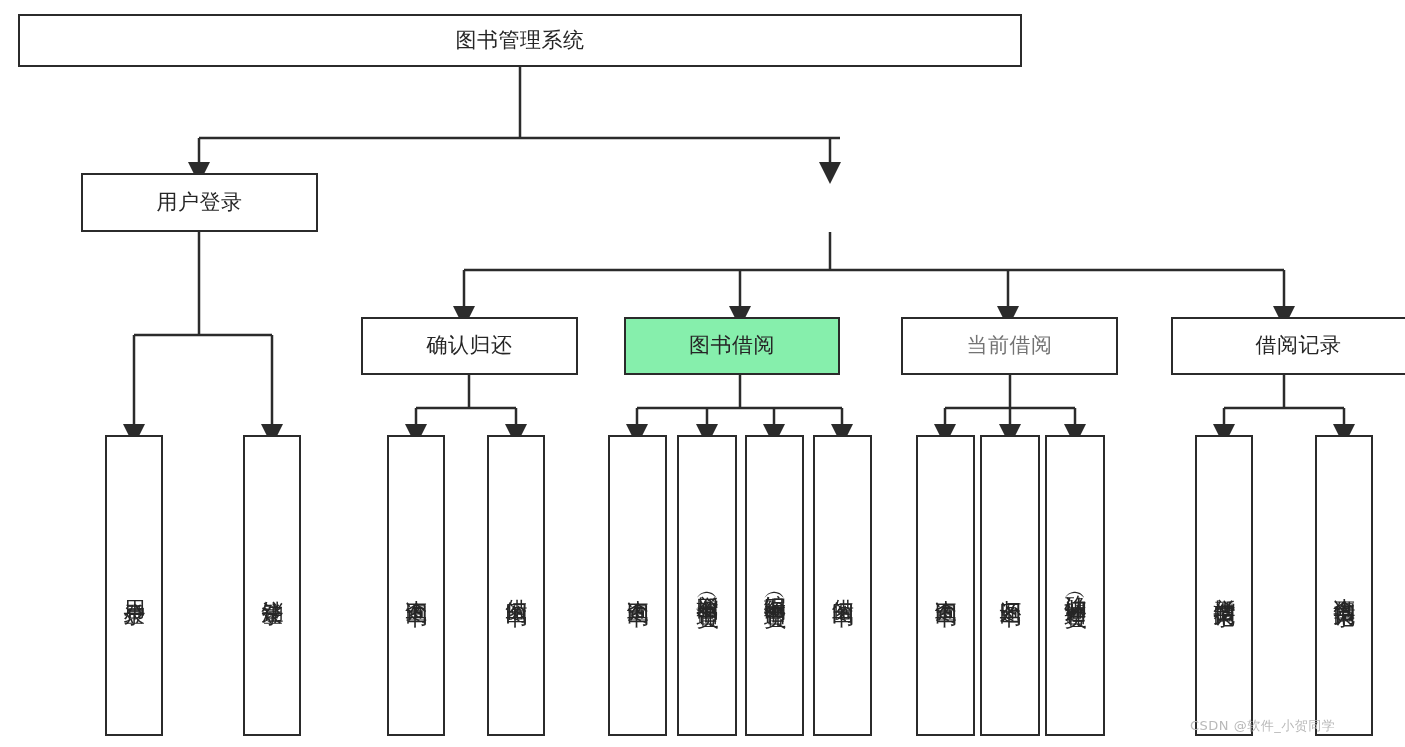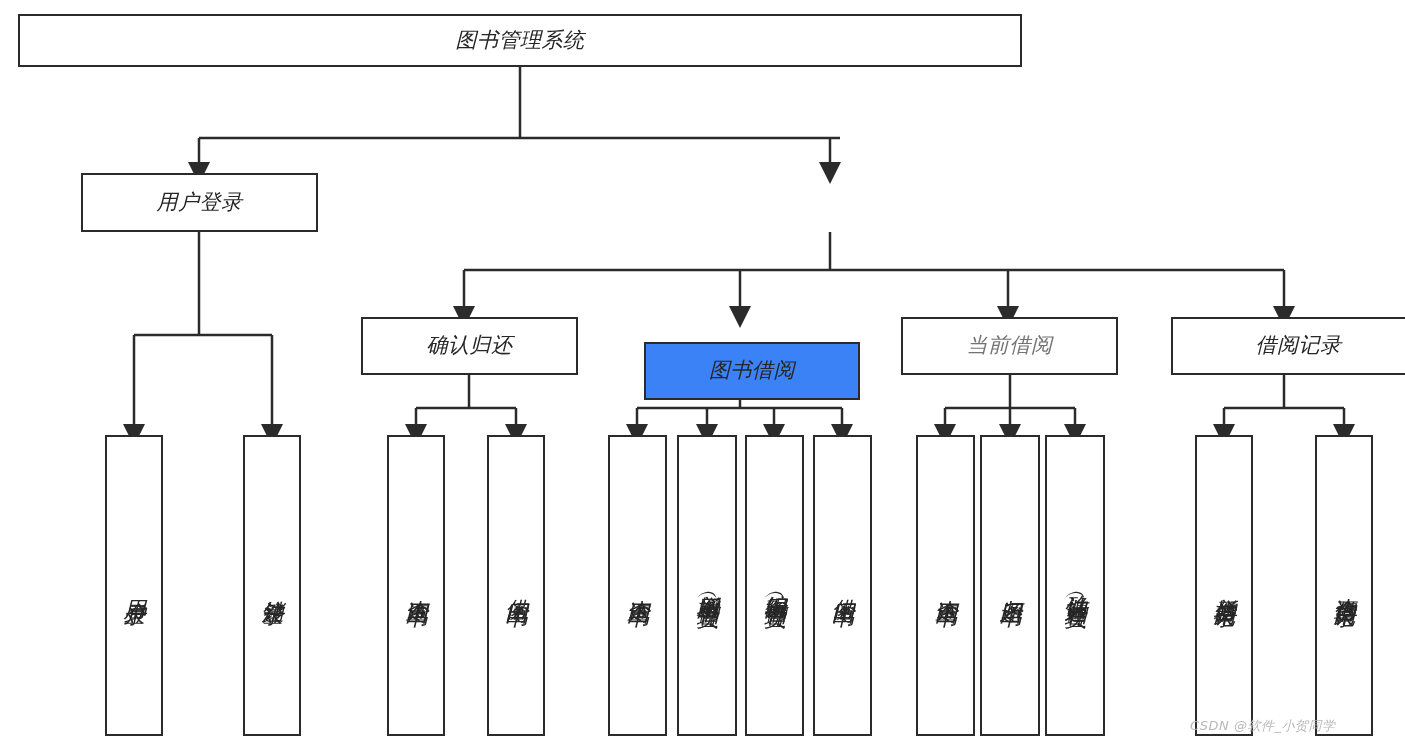--- a/index.html
+++ b/index.html
@@ -55,21 +55,21 @@
     position: absolute;
     color: #b9b9b9;
     font-size: 13px;
     letter-spacing: 0.5px;
     white-space: nowrap;
   }
 </style>
 </head>
 <body>
 
-<div id="canvas" style="background: rgb(255, 255, 255); font-style: italic;">
+<div id="canvas" style="background: rgb(255, 255, 255);">
 
   <svg id="edges" viewBox="0 0 1405 747" xmlns="http://www.w3.org/2000/svg">
     <defs>
       <marker id="arrow" markerWidth="9" markerHeight="9" refX="1" refY="4.5" orient="auto" markerUnits="strokeWidth">
         <path d="M0,0 L9,4.5 L0,9 z" fill="#2b2b2b"></path>
       </marker>
     </defs>
     <g stroke="#2b2b2b" stroke-width="2.5" fill="none">
 
       <path d="M520,67 L520,138"></path>
@@ -118,21 +118,21 @@
     <span>图书管理系统</span>
   </div>
 
   <div class="node horizontal" style="left: 81px; top: 173px; width: 237px; height: 59px; border-color: rgb(43, 43, 43); color: rgb(38, 38, 38); background: rgb(255, 255, 255);">
     <span>用户登录</span>
   </div>
 
   <div class="node horizontal" style="left: 361px; top: 317px; width: 217px; height: 58px; border-color: rgb(43, 43, 43); color: rgb(38, 38, 38); background: rgb(255, 255, 255);">
     <span>确认归还</span>
   </div>
-  <div class="node horizontal" style="left: 644px; top: 317px; width: 216px; height: 58px; border-color: rgb(43, 43, 43); color: rgb(38, 38, 38); background: #3b82f6; margin-top: 25px;">
+  <div class="node horizontal" style="left: 624px; top: 317px; width: 216px; height: 58px; border-color: rgb(43, 43, 43); color: rgb(38, 38, 38); background: #86efac;">
     <span>图书借阅</span>
   </div>
   <div class="node horizontal" style="left: 901px; top: 317px; width: 217px; height: 58px; border-color: rgb(43, 43, 43); color: #737373; background: rgb(255, 255, 255); text-align: right;">
     <span>当前借阅</span>
   </div>
   <div class="node horizontal" style="left: 1171px; top: 317px; width: 255px; height: 58px; border-color: rgb(43, 43, 43); color: rgb(38, 38, 38); background: rgb(255, 255, 255);">
     <span>借阅记录</span>
   </div>
 
   <div class="node vertical" style="left: 105px; top: 435px; width: 58px; height: 301px; border-color: rgb(43, 43, 43); color: rgb(38, 38, 38); background: rgb(255, 255, 255);">

